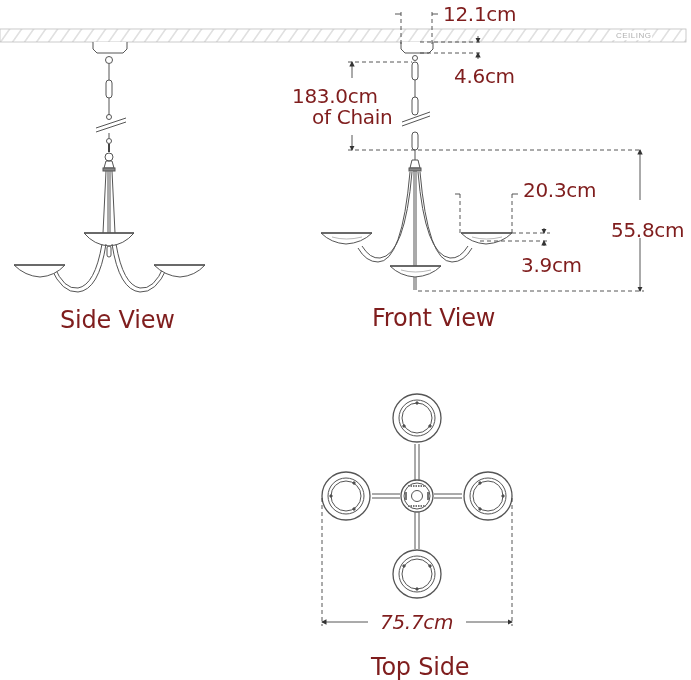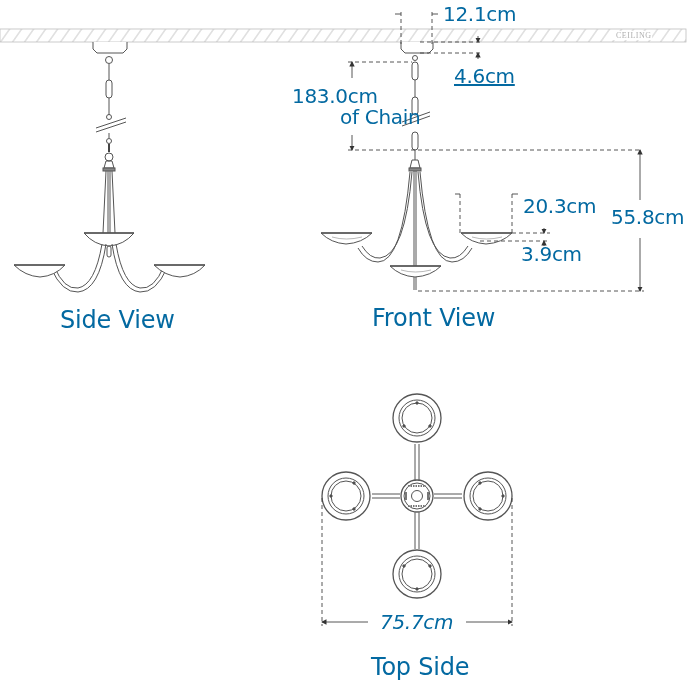--- a/index.html
+++ b/index.html
@@ -1,21 +1,21 @@
 <!DOCTYPE html>
 <html><head>
 <meta charset="utf-8">
 <style>
   html, body { margin: 0; padding: 0; background: #ffffff; }
   body { width: 691px; height: 680px; position: relative; overflow: hidden; font-family: "Liberation Sans", sans-serif; }
   #diagram { position: absolute; left: 0; top: 0; width: 691px; height: 680px; }
-  .lbl { position: absolute; color: #0369a1; font-family: "DejaVu Sans", sans-serif; white-space: nowrap; line-height: 1; }
+  .lbl { position: absolute; color: #7f1d1d; font-family: "DejaVu Sans", sans-serif; white-space: nowrap; line-height: 1; }
   .dim { font-size: 20px; letter-spacing: -0.3px; }
   .view { font-size: 24px; letter-spacing: -0.2px; }
-  .ceil-label { position: absolute; font-family: Liberation Serif, serif; font-size: 8px; color: #b0b0b0; letter-spacing: 0.5px; }
+  .ceil-label { position: absolute; font-family: Liberation Sans, sans-serif; font-size: 8px; color: #b0b0b0; letter-spacing: 0.5px; }
 </style>
 </head>
 <body>
 
 <svg id="diagram" viewBox="0 0 691 680" xmlns="http://www.w3.org/2000/svg">
   <defs>
     <pattern id="hatch" patternUnits="userSpaceOnUse" width="12" height="14" patternTransform="skewX(-35)">
       <line x1="6" y1="0" x2="6" y2="14" stroke="#bdbdbd" stroke-width="0.9"></line>
     </pattern>
     <marker id="arrEnd" markerWidth="6" markerHeight="6" refX="5" refY="3" orient="auto">
@@ -188,23 +188,23 @@
     <line x1="322" y1="498" x2="322" y2="626" stroke-dasharray="4,3"></line>
     <line x1="512" y1="498" x2="512" y2="626" stroke-dasharray="4,3"></line>
     <line x1="368" y1="622" x2="322" y2="622" marker-end="url(#arrEnd)"></line>
     <line x1="466" y1="622" x2="512" y2="622" marker-end="url(#arrEnd)"></line>
   </g>
 </svg>
 
 <div class="ceil-label" style="left:616px; top:31px;">CEILING</div>
 
 <div class="lbl dim" style="left:443px; top:4px;">12.1cm</div>
-<div class="lbl dim" style="left:454px; top:66px;text-decoration:underline;">4.6cm</div>
+<div class="lbl dim" style="left:454px; top:66px;">4.6cm</div>
 <div class="lbl dim" style="left:292px; top:86px;">183.0cm</div>
-<div class="lbl dim" style="left:312px; top:107px;margin-left:28px;">of Chain</div>
-<div class="lbl dim" style="left:523px; top:196px;">20.3cm</div>
-<div class="lbl dim" style="left:611px; top:207px;">55.8cm</div>
-<div class="lbl dim" style="left:521px; top:244px;">3.9cm</div>
+<div class="lbl dim" style="left:312px; top:107px;">of Chain</div>
+<div class="lbl dim" style="left:523px; top:180px;">20.3cm</div>
+<div class="lbl dim" style="left:611px; top:220px;">55.8cm</div>
+<div class="lbl dim" style="left:521px; top:255px;">3.9cm</div>
 <div class="lbl dim" style="left:380px; top:612px;font-style:italic;">75.7cm</div>
 
 <div class="lbl view" style="left:60px; top:308px;">Side View</div>
 <div class="lbl view" style="left:372px; top:306px;">Front View</div>
 <div class="lbl view" style="left:371px; top:655px;">Top Side</div>
 
 </body></html>

